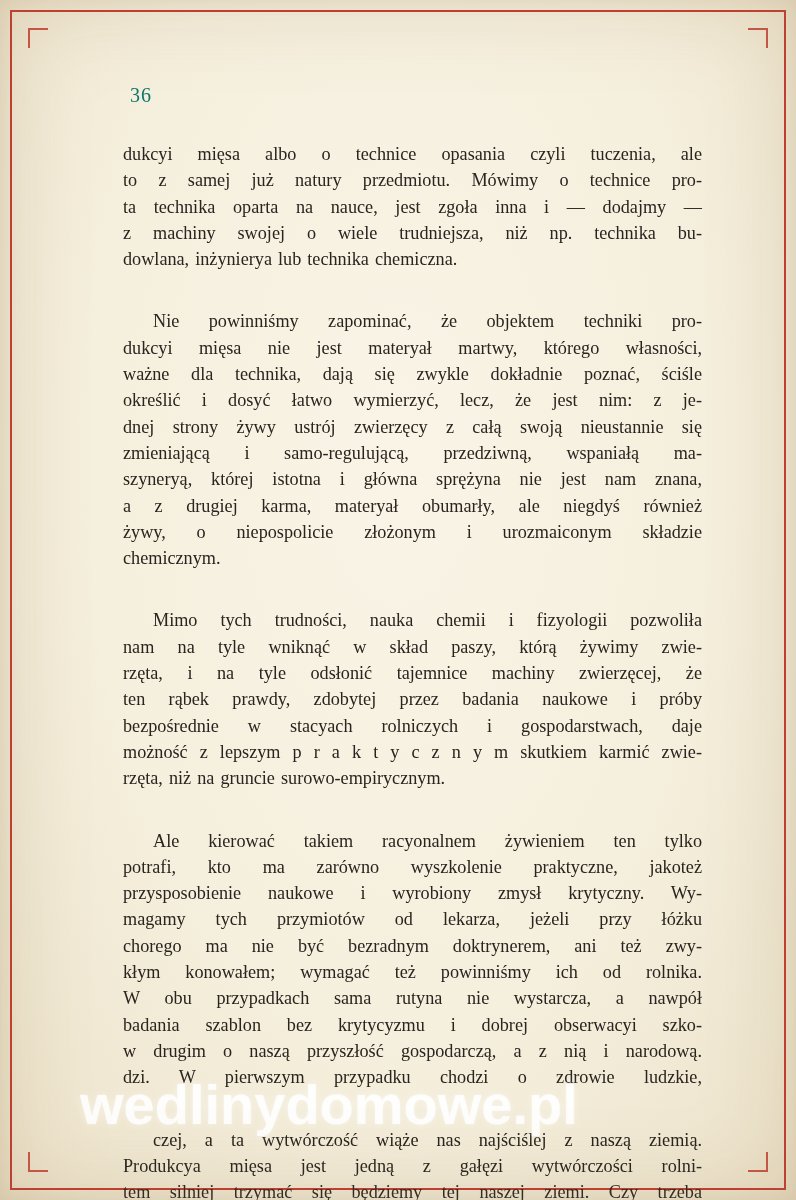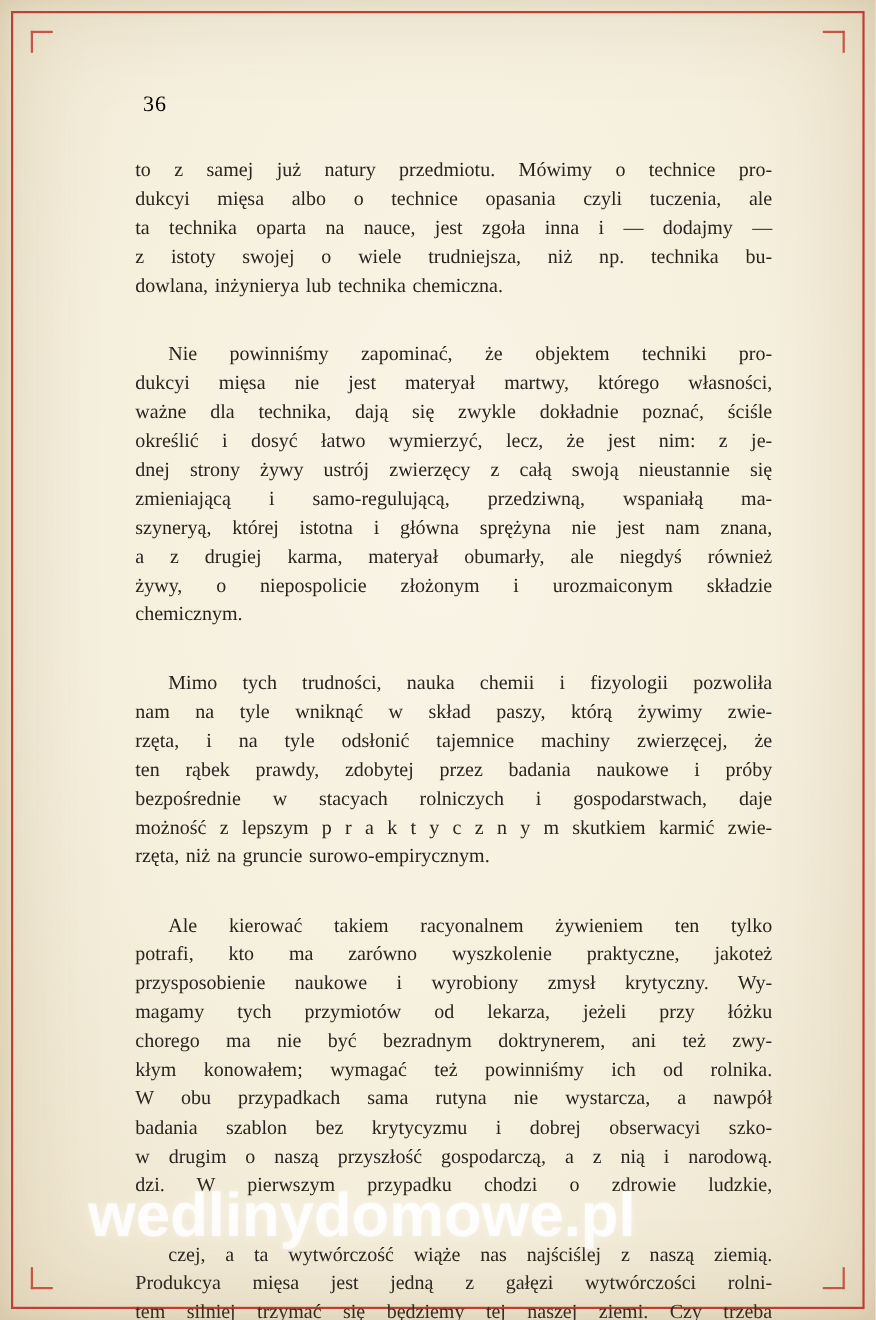--- a/index.html
+++ b/index.html
@@ -21,21 +21,21 @@
     border: 2px solid #c43a30;
     z-index: 1;
   }
   .corner { position: absolute; width: 20px; height: 20px; z-index: 2; opacity: .85; }
   .corner.tl { top: 28px;  left: 28px;  border-top: 2px solid #c43a30;    border-left: 2px solid #c43a30; }
   .corner.tr { top: 28px;  right: 28px; border-top: 2px solid #c43a30;    border-right: 2px solid #c43a30; }
   .corner.bl { bottom: 28px; left: 28px;  border-bottom: 2px solid #c43a30; border-left: 2px solid #c43a30; }
   .corner.br { bottom: 28px; right: 28px; border-bottom: 2px solid #c43a30; border-right: 2px solid #c43a30; }
   .page-number {
     position: absolute; top: 84px; left: 130px;
-    font-size: 20px; letter-spacing: 1px; color: #000000;
+    font-size: 20px; letter-spacing: 1px; color: #0f766e;
     z-index: 3;
   }
   .text-block {
     position: absolute; top: 141px; left: 123px; width: 579px;
     font-size: 18.2px; line-height: 26.3px;
     word-spacing: 1.5px;
     z-index: 3;
   }
   .line {
     text-align: justify;
@@ -63,24 +63,24 @@
   <div class="corner tl"></div>
   <div class="corner tr"></div>
   <div class="corner bl"></div>
   <div class="corner br"></div>
 
   <div class="page-number">36</div>
 
   <div class="text-block">
 
     <div class="para">
+      <div class="line">dukcyi mięsa albo o technice opasania czyli tuczenia, ale</div>
       <div class="line">to z samej już natury przedmiotu. Mówimy o technice pro-</div>
-      <div class="line">dukcyi mięsa albo o technice opasania czyli tuczenia, ale</div>
       <div class="line">ta technika oparta na nauce, jest zgoła inna i — dodajmy —</div>
-      <div class="line">z istoty swojej o wiele trudniejsza, niż np. technika bu-</div>
+      <div class="line">z machiny swojej o wiele trudniejsza, niż np. technika bu-</div>
       <div class="line short-last">dowlana, inżynierya lub technika chemiczna.</div>
     </div>
 
     <div class="para indent">
       <div class="line">Nie powinniśmy zapominać, że objektem techniki pro-</div>
       <div class="line">dukcyi mięsa nie jest materyał martwy, którego własności,</div>
       <div class="line">ważne dla technika, dają się zwykle dokładnie poznać, ściśle</div>
       <div class="line">określić i dosyć łatwo wymierzyć, lecz, że jest nim: z je-</div>
       <div class="line">dnej strony żywy ustrój zwierzęcy z całą swoją nieustannie się</div>
       <div class="line">zmieniającą i samo-regulującą, przedziwną, wspaniałą ma-</div>

